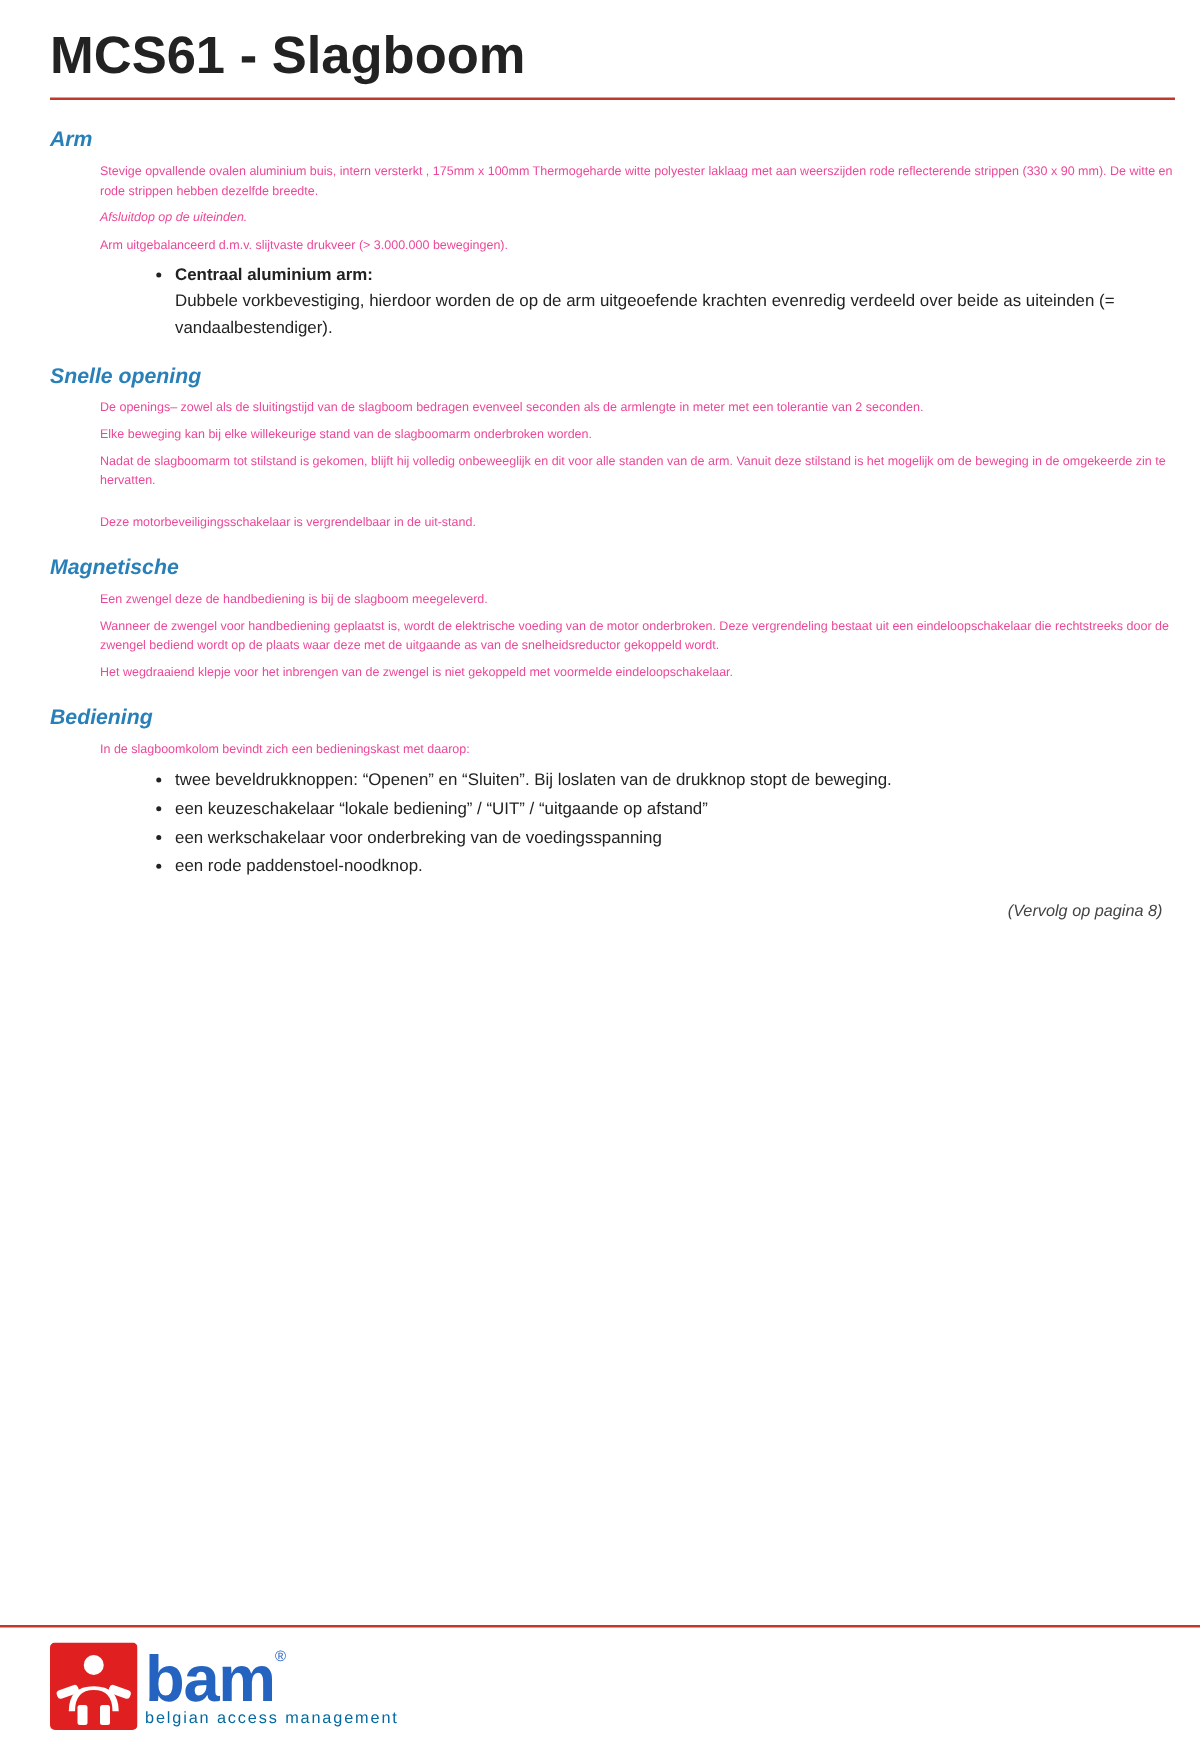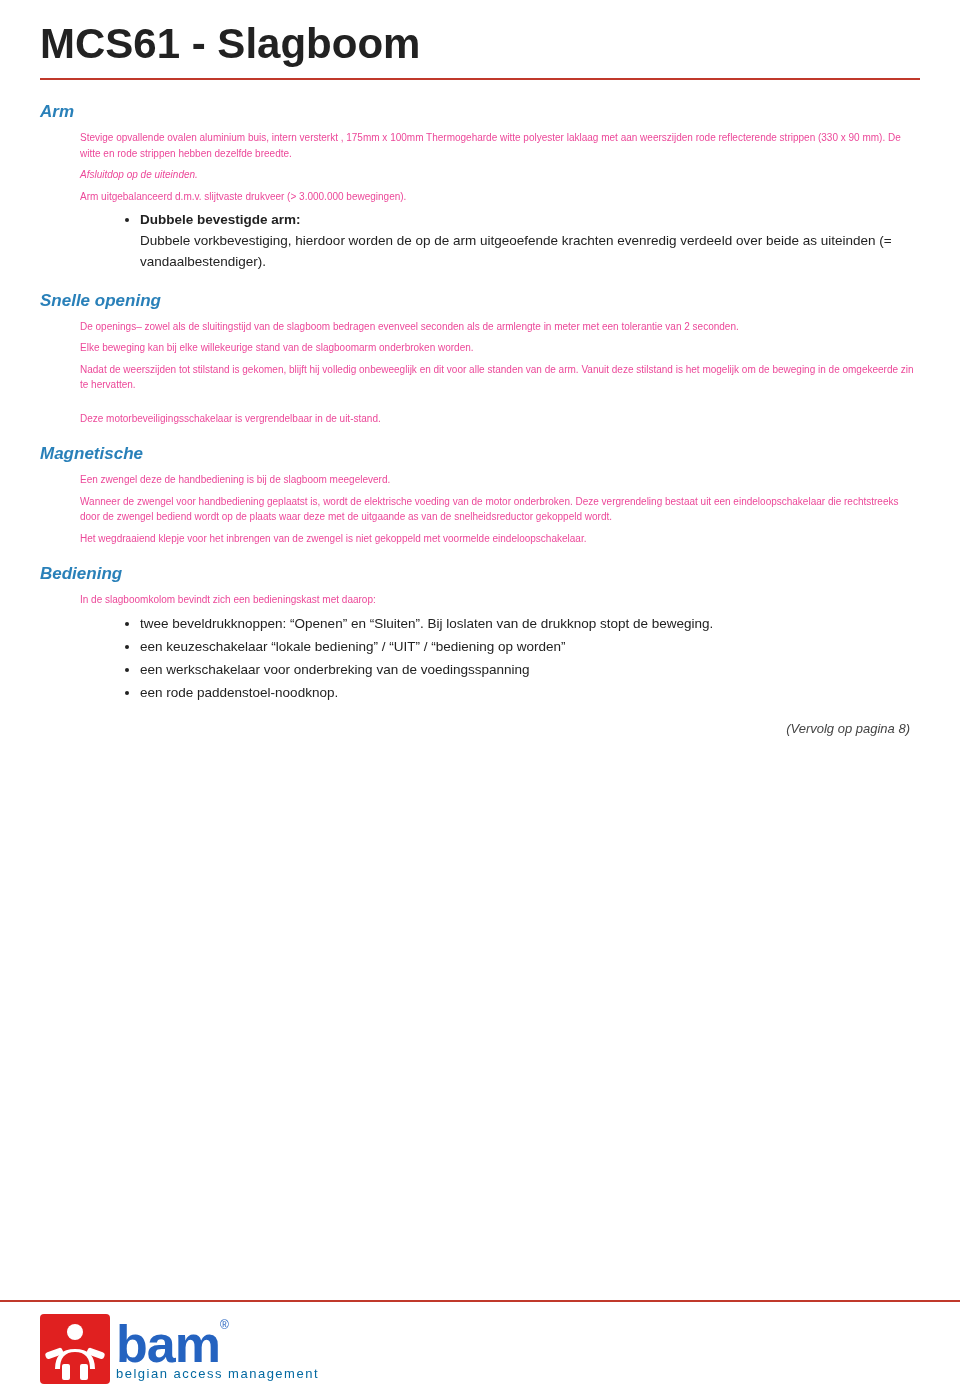--- a/index.html
+++ b/index.html
@@ -13,21 +13,21 @@
     }
     .page {
       width: 960px;
       min-height: 1394px;
       background: #fff;
       display: flex;
       flex-direction: column;
     }
     .main-content {
       flex: 1;
-      padding: 20px 40px 10px 40px;
+      padding: 20px 20px 10px 40px;
     }
     
     .page-title {
       font-size: 42px;
       font-weight: bold;
       color: #222;
       border-bottom: 2px solid #c0392b;
       padding-bottom: 10px;
       margin-bottom: 22px;
     }
@@ -135,34 +135,34 @@
     <div class="page-title">MCS61 - Slagboom</div>
 
     <div class="section-block">
       <div class="section-heading">Arm</div>
       <div class="indent">
         <p class="body-text">Stevige opvallende ovalen aluminium buis, intern versterkt , 175mm x 100mm Thermogeharde witte polyester laklaag met aan weerszijden rode reflecterende strippen (330 x 90 mm). De witte en rode strippen hebben dezelfde breedte.</p>
         <p class="body-text italic">Afsluitdop op de uiteinden.</p>
         <p class="body-text">Arm uitgebalanceerd d.m.v. slijtvaste drukveer (&gt; 3.000.000 bewegingen).</p>
         <ul class="bullet-list">
           <li>
-            <span class="bold">Dubbele bevestigde arm:</span>
+            <span class="bold">Centraal aluminium arm:</span>
             <br>
             <span>Dubbele vorkbevestiging, hierdoor worden de op de arm uitgeoefende krachten evenredig verdeeld over beide as uiteinden (= vandaalbestendiger).</span>
           </li>
         </ul>
       </div>
     </div>
 
     <div class="section-block">
       <div class="section-heading">Snelle opening</div>
       <div class="indent">
         <p class="body-text">De openings– zowel als de sluitingstijd van de slagboom bedragen evenveel seconden als de armlengte in meter met een tolerantie van 2 seconden.</p>
         <p class="body-text">Elke beweging kan bij elke willekeurige stand van de slagboomarm onderbroken worden.</p>
-        <p class="body-text">Nadat de weerszijden tot stilstand is gekomen, blijft hij volledig onbeweeglijk en dit voor alle standen van de arm. Vanuit deze stilstand is het mogelijk om de beweging in de omgekeerde zin te hervatten.</p>
+        <p class="body-text">Nadat de slagboomarm tot stilstand is gekomen, blijft hij volledig onbeweeglijk en dit voor alle standen van de arm. Vanuit deze stilstand is het mogelijk om de beweging in de omgekeerde zin te hervatten.</p>
       </div>
     </div>
 
     <div class="section-block">
       <div class="indent">
         <p class="body-text">Deze motorbeveiligingsschakelaar is vergrendelbaar in de uit-stand.</p>
       </div>
     </div>
 
     <div class="section-block">
@@ -173,21 +173,21 @@
         <p class="body-text">Het wegdraaiend klepje voor het inbrengen van de zwengel is niet gekoppeld met voormelde eindeloopschakelaar.</p>
       </div>
     </div>
 
     <div class="section-block">
       <div class="section-heading">Bediening</div>
       <div class="indent">
         <p class="body-text">In de slagboomkolom bevindt zich een bedieningskast met daarop:</p>
         <ul class="bullet-list">
           <li>twee beveldrukknoppen: “Openen” en “Sluiten”. Bij loslaten van de drukknop stopt de beweging.</li>
-          <li>een  keuzeschakelaar “lokale bediening” / “UIT” / “bediening op worden”</li>
+          <li>een  keuzeschakelaar “lokale bediening” / “UIT” / “uitgaande op afstand”</li>
           <li>een werkschakelaar voor onderbreking van de voedingsspanning</li>
           <li>een rode paddenstoel-noodknop.</li>
         </ul>
       </div>
     </div>
 
     <div class="continuation">(Vervolg op pagina 8)</div>
 
   </div>
 

